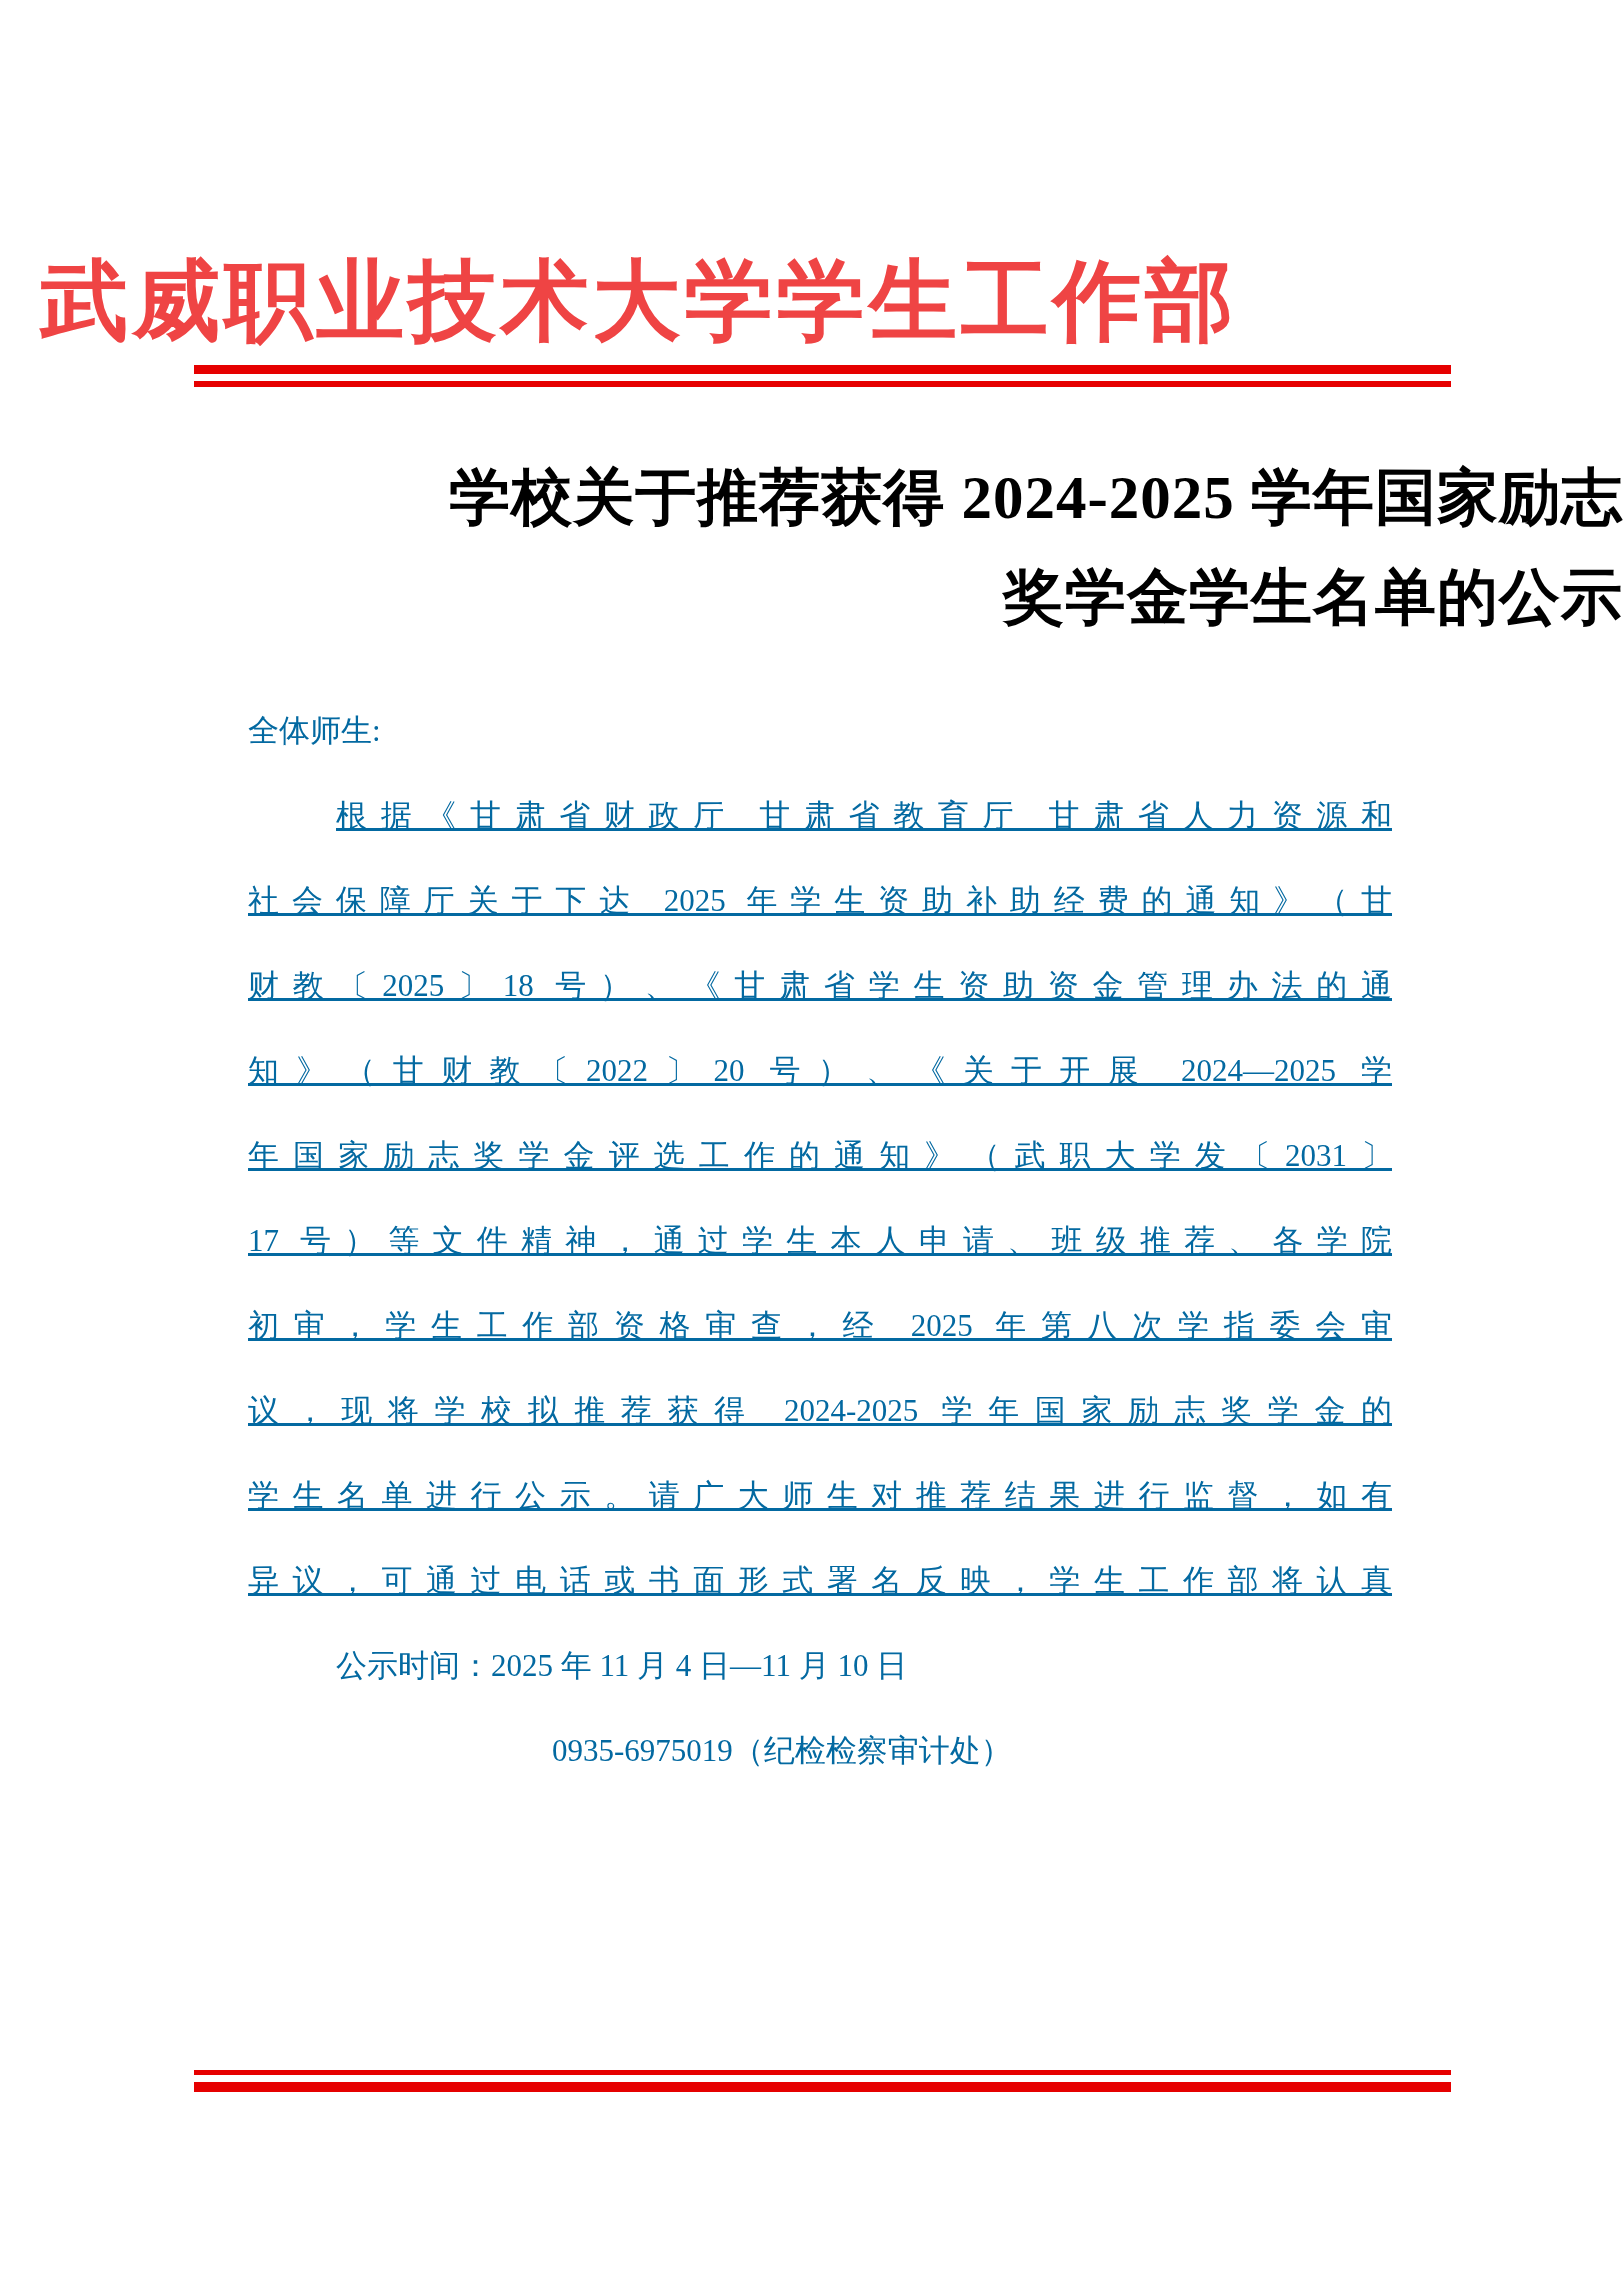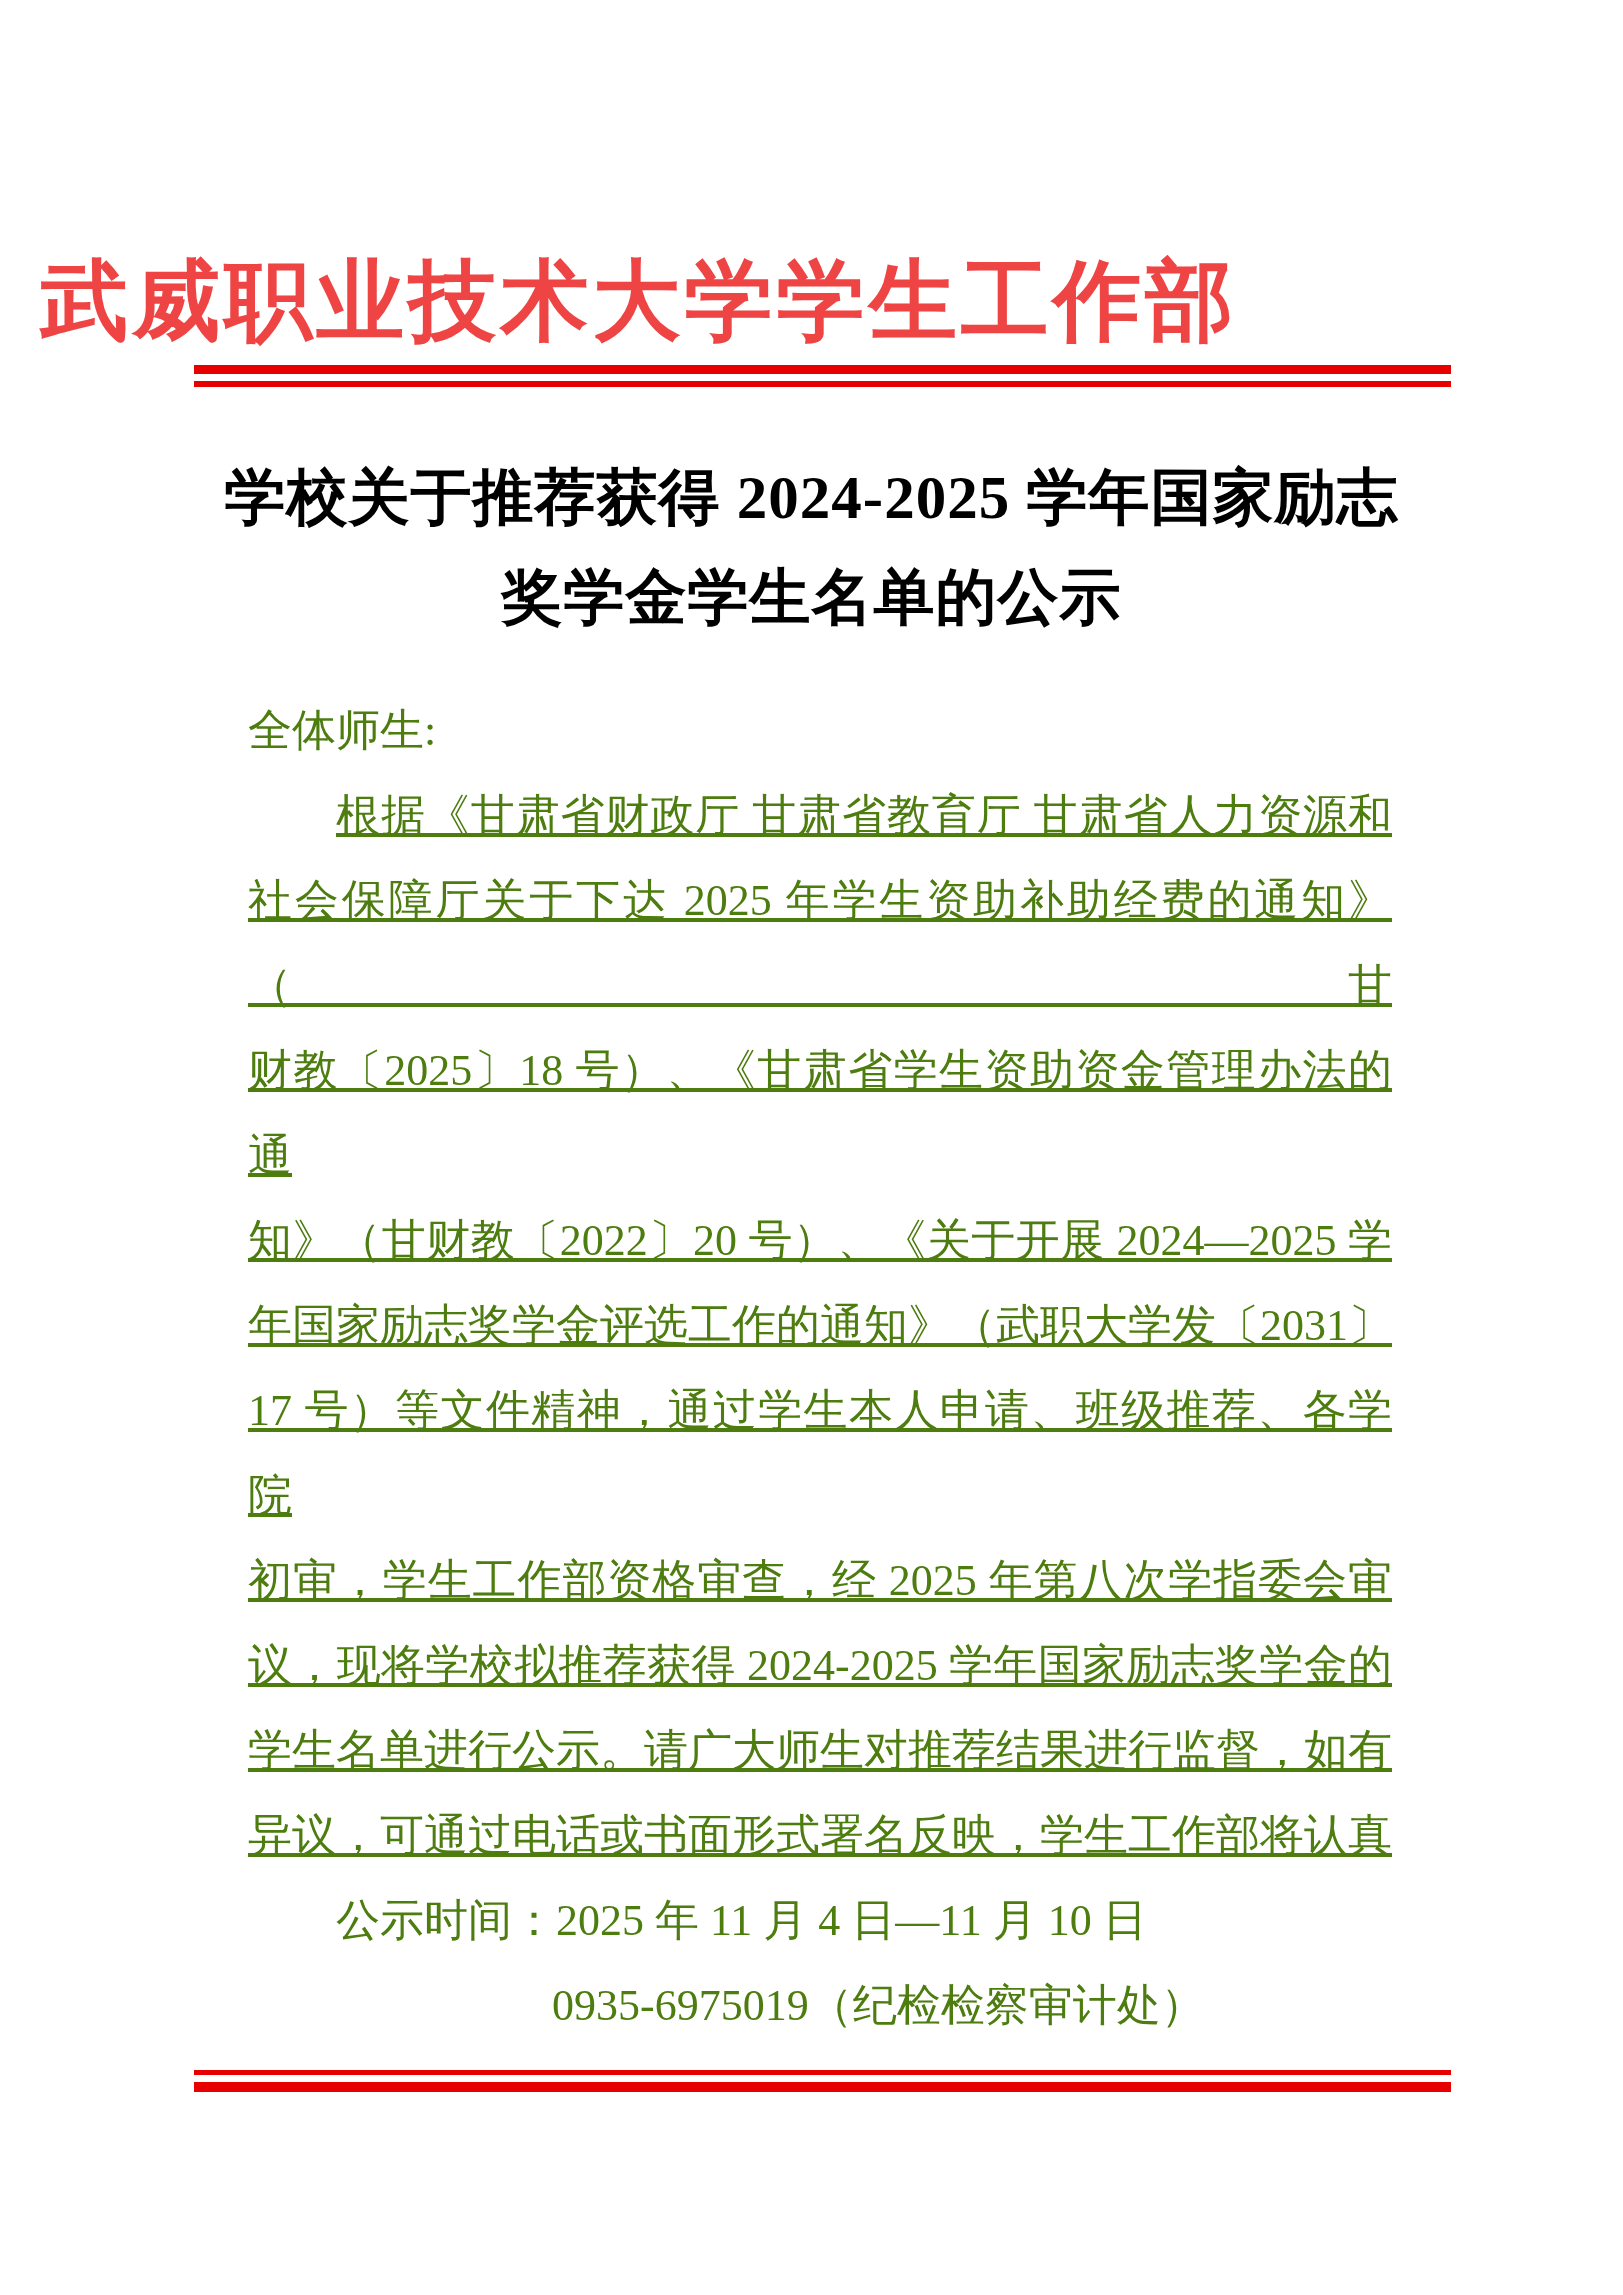--- a/index.html
+++ b/index.html
@@ -37,37 +37,37 @@
   .rule-header-thin  { top: 381px; height: 5.6px; }
   .rule-footer-thin  { top: 2070px; height: 5.1px; }
   .rule-footer-thick { top: 2082px; height: 9.7px; }
   
   .doc-title {
     position: absolute;
     top: 448px;
     left: 0;
     width: 100%;
     margin: 0;
-    text-align: center;
+    text-align: right;
     font-size: 61px;
     line-height: 100px;
     font-weight: bold;
     color: #000;
     letter-spacing: 1px;
     white-space: nowrap;
   }
   
   .body-text {
     position: absolute;
     top: 688px;
     left: 248px;
     width: 1144px;
-    font-size: 44px;
+    font-size: 31px;
     line-height: 85px;
-    color: #4d7c0f;
+    color: #0369a1;
   }
   .line { white-space: nowrap; }
   .line.fill {
     white-space: normal;
     text-align: justify;
     text-align-last: justify;
     text-decoration: underline;
   }
   .line.indent { text-indent: 88px; }
   .line.phone2 { text-indent: 304px; }

